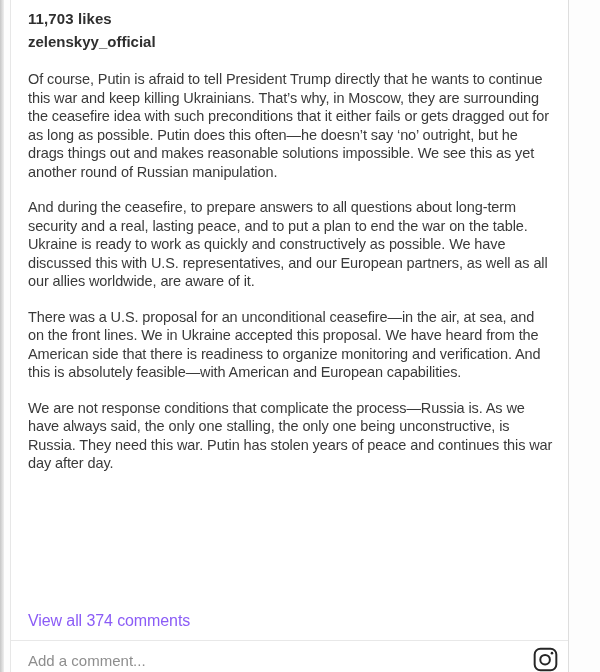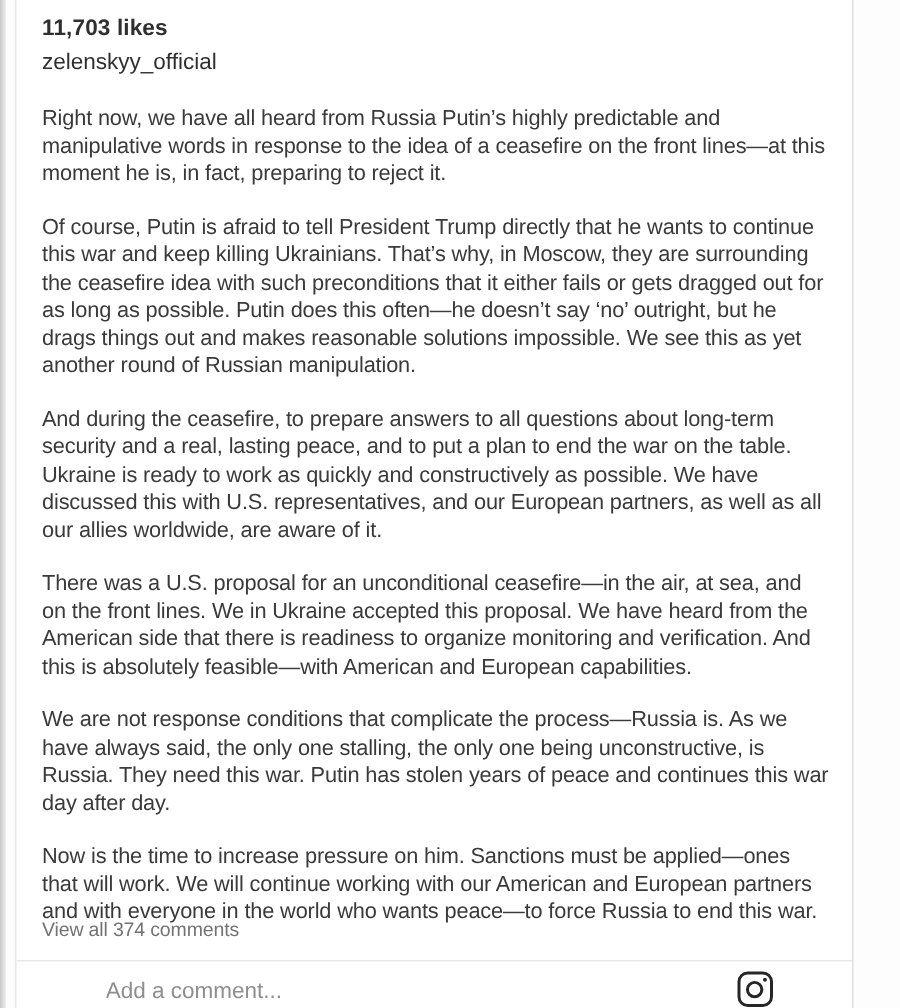--- a/index.html
+++ b/index.html
@@ -39,63 +39,63 @@
     margin-top: 9px;
     font-size: 15px;
     font-weight: bold;
     color: #2f2f2f;
     line-height: 19px;
     letter-spacing: 0.1px;
   }
   .username {
     margin-top: 4px;
     font-size: 15px;
-    font-weight: normal;
+    font-weight: bold;
     color: #2f2f2f;
     line-height: 19px;
   }
   .caption {
     max-width: 530px;
   }
   .caption p {
     margin: 17px 0 0 0;
     font-size: 14.5px;
     line-height: 18.5px;
     letter-spacing: -0.1px;
     color: #3a3a3a;
   }
   .caption p:first-child {
     margin-top: 19px;
   }
   .view-comments {
     position: absolute;
     left: 17px;
     top: 612px;
-    font-size: 13px;
-    color: #737373;
+    font-size: 16px;
+    color: #8b5cf6;
     letter-spacing: -0.1px;
     cursor: pointer;
   }
   .comment-divider {
     position: absolute;
     left: 0;
     top: 640px;
     width: 100%;
     height: 0;
     border-top: 1px solid #e8e8e8;
   }
   .comment-row {
     position: absolute;
     left: 17px;
     right: 10px;
     top: 641px;
     height: 31px;
     display: flex;
     align-items: flex-start;
-    justify-content: center;
+    justify-content: space-between;
   }
   .comment-input {
     border: none;
     outline: none;
     background: transparent;
     padding: 0;
     margin-top: 11px;
     font-family: "Liberation Sans", "DejaVu Sans", sans-serif;
     font-size: 15px;
     color: #8e8e8e;
@@ -120,26 +120,24 @@
   <div class="edge-strip"></div>
 
   <div class="post-card">
     <div class="card-inner">
 
       <div class="likes">11,703 likes</div>
 
       <div class="username">zelenskyy_official</div>
 
       <div class="caption">
-          <p>Right now, we have all heard from Russia Putin’s highly predictable and manipulative words in response to the idea of a ceasefire on the front lines—at this moment he is, in fact, preparing to reject it.</p>
           <p>Of course, Putin is afraid to tell President Trump directly that he wants to continue this war and keep killing Ukrainians. That’s why, in Moscow, they are surrounding the ceasefire idea with such preconditions that it either fails or gets dragged out for as long as possible. Putin does this often—he doesn’t say ‘no’ outright, but he drags things out and makes reasonable solutions impossible. We see this as yet another round of Russian manipulation.</p>
           <p>And during the ceasefire, to prepare answers to all questions about long-term security and a real, lasting peace, and to put a plan to end the war on the table. Ukraine is ready to work as quickly and constructively as possible. We have discussed this with U.S. representatives, and our European partners, as well as all our allies worldwide, are aware of it.</p>
           <p>There was a U.S. proposal for an unconditional ceasefire—in the air, at sea, and on the front lines. We in Ukraine accepted this proposal. We have heard from the American side that there is readiness to organize monitoring and verification. And this is absolutely feasible—with American and European capabilities.</p>
           <p>We are not response conditions that complicate the process—Russia is. As we have always said, the only one stalling, the only one being unconstructive, is Russia. They need this war. Putin has stolen years of peace and continues this war day after day.</p>
-          <p>Now is the time to increase pressure on him. Sanctions must be applied—ones that will work. We will continue working with our American and European partners and with everyone in the world who wants peace—to force Russia to end this war.</p>
         </div>
     </div>
 
     <div class="view-comments">View all 374 comments</div>
 
     <div class="comment-divider"></div>
 
     <div class="comment-row">
       <input class="comment-input" type="text" placeholder="Add a comment..." style="">
       <span class="camera-icon-wrap">

